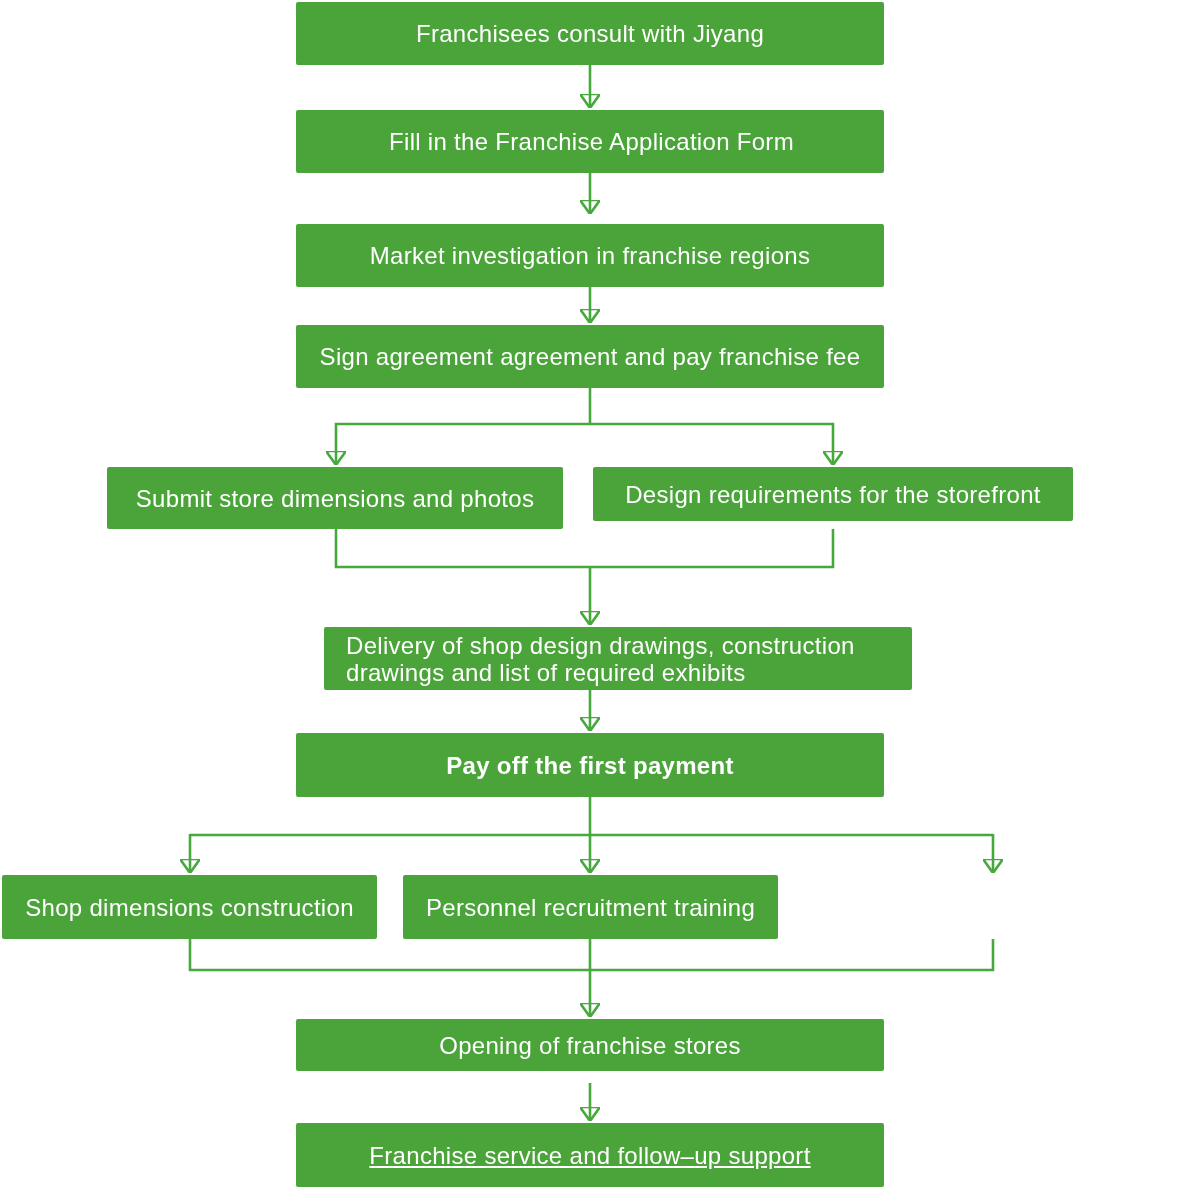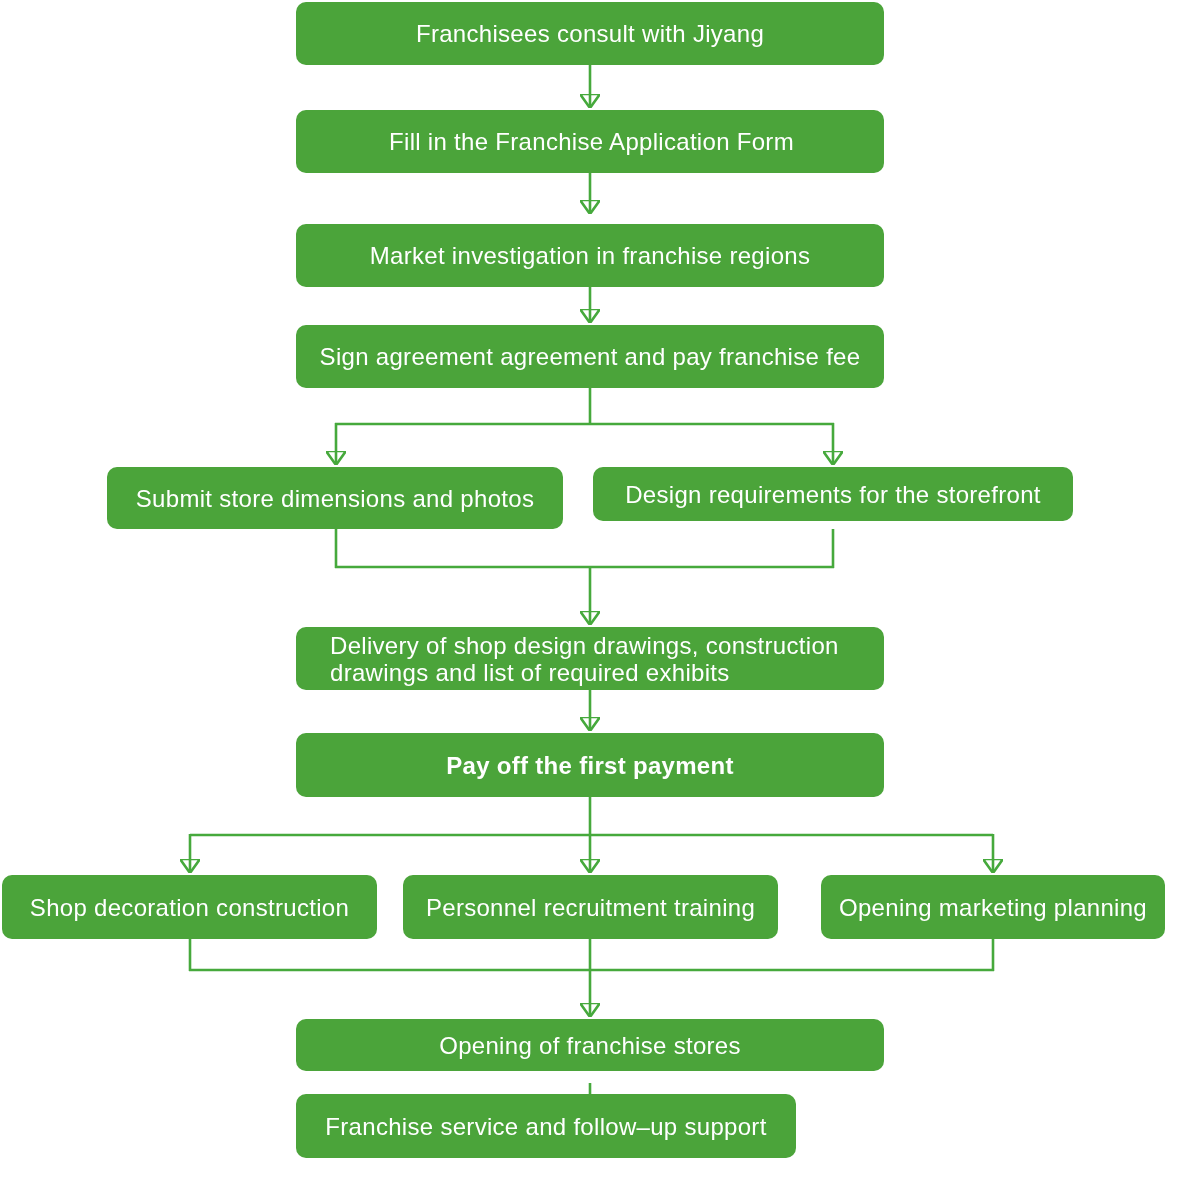--- a/index.html
+++ b/index.html
@@ -26,50 +26,51 @@
   }
   .connectors line, .connectors path{
     stroke:var(--connector);
     stroke-width:2.6;
     fill:none;
   }
   .node{
     position:absolute;
     background:var(--node-fill);
     color:var(--node-text);
-    border-radius:10px;
+    border-radius:2px;
     display:flex;
     align-items:center;
     justify-content:center;
     text-align:center;
     font-size:24px;
     letter-spacing:0.3px;
     line-height:27px;
     padding:2px 14px;
   }
   .node.align-left{
     justify-content:flex-start;
     text-align:left;
-    padding-left:34px;
+    padding-left:22px;
     padding-right:18px;
+    margin-left:28px;
   }
   
   .n0 {left:296px; top:2px;    width:588px; height:63px;}
   .n1 {left:296px; top:110px;  width:588px; height:63px;padding-left:17px;}
   .n2 {left:296px; top:224px;  width:588px; height:63px;}
   .n3 {left:296px; top:325px;  width:588px; height:63px;}
   .n4 {left:107px; top:467px;  width:456px; height:62px;}
   .n5 {left:593px; top:467px;  width:480px; height:54px;}
   .n6 {left:296px; top:627px;  width:588px; height:63px;}
   .n7 {left:296px; top:733px;  width:588px; height:64px;font-weight:bold;}
   .n8 {left:2px;   top:875px;  width:375px; height:64px;}
   .n9 {left:403px; top:875px;  width:375px; height:64px;text-align:right;}
   .n10{left:821px; top:875px;  width:344px; height:64px;}
   .n11{left:296px; top:1019px; width:588px; height:52px;}
-  .n12{left:296px; top:1094px; width:500px; height:64px;}
+  .n12{left:296px; top:1123px; width:588px; height:64px;text-decoration:underline;}
 </style>
 </head>
 <body>
 
 <div class="stage">
 
   <svg class="connectors" width="1181" height="1189" viewBox="0 0 1181 1189" xmlns="http://www.w3.org/2000/svg">
     <defs>
       <marker id="arrow" markerUnits="userSpaceOnUse" markerWidth="14" markerHeight="20" viewBox="0 0 14 20" refX="13" refY="10" orient="auto">
         <path d="M0,0 L14,10 L0,20 Z" stroke="none" fill="#46A93C"></path>
@@ -106,19 +107,18 @@
   </svg>
 
   <div class="node n0">Franchisees consult with Jiyang</div>
   <div class="node n1">Fill in the Franchise Application Form</div>
   <div class="node n2">Market investigation in franchise regions</div>
   <div class="node n3">Sign agreement agreement and pay franchise fee</div>
   <div class="node n4">Submit store dimensions and photos</div>
   <div class="node n5">Design requirements for the storefront</div>
   <div class="node n6 align-left">Delivery of shop design drawings, construction drawings and list of required exhibits</div>
   <div class="node n7">Pay off the first payment</div>
-  <div class="node n8">Shop decoration construction</div>
+  <div class="node n8">Shop dimensions construction</div>
   <div class="node n9">Personnel recruitment training</div>
-  <div class="node n10">Opening marketing planning</div>
   <div class="node n11">Opening of franchise stores</div>
   <div class="node n12">Franchise service and follow–up support</div>
 
 </div>
 
 </body></html>

